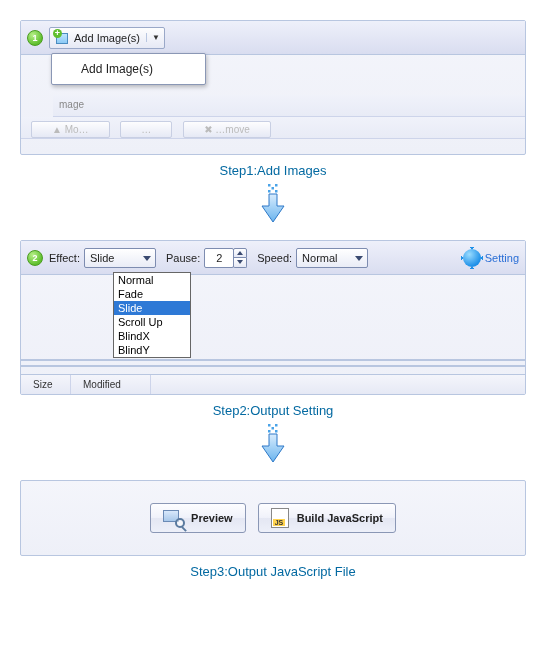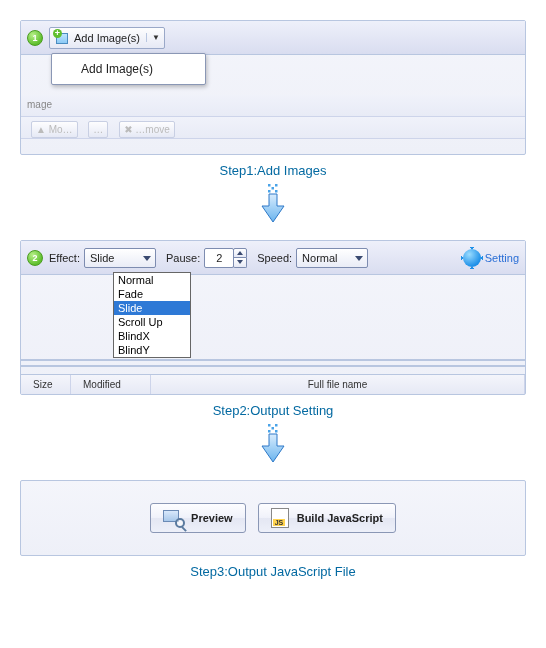--- a/index.html
+++ b/index.html
@@ -115,21 +115,21 @@
   .faded-toolbar {
     padding: 4px 10px;
     color: #aaa;
     font-size: 10px;
   }
   .faded-btn {
     display: inline-block;
     background: linear-gradient(#fdfdfe, #e6e9f5);
     border: 1px solid #c8cfe3;
     border-radius: 2px;
-    padding: 2px 4px;
+    padding: 2px 20px;
     color: #bbb;
     margin-right: 8px;
   }
 
   .lbl { color: #222; margin-right: 4px; }
   .sel {
     background: linear-gradient(#fff, #e9ecf6);
     border: 1px solid #7d8cb0;
     border-radius: 2px;
     height: 20px;
@@ -320,21 +320,21 @@
         <span class="pic"></span>
           <span class="plus">+</span>
       </span>
       <span>Add Image(s)</span>
       <span class="caret">▼</span>
     </div>
   </div>
   <div class="dropdown-menu">
     <div class="mi">Add Image(s)</div>
   </div>
-  <div class="faded-row" style="margin-top:40px;">
+  <div class="faded-row" style="margin-top:40px;margin-left:32px;">
     <span class="faded-label">mage</span>
   </div>
   <div class="faded-row faded-toolbar">
     <span class="faded-btn">▲ Mo…</span>
     <span class="faded-btn">…</span>
     <span class="faded-btn">✖ …move</span>
   </div>
 </div>
 <div class="step-caption">Step1:Add Images</div>
 
@@ -391,21 +391,20 @@
     <div class="opt">BlindX</div>
     <div class="opt">BlindY</div>
   </div>
 
   <div class="grid-divider" style="top:118px;"></div>
   <div class="grid-divider" style="top:124px;"></div>
 
   <div class="grid-header">
     <div class="col" style="width:50px">Size</div>
     <div class="col" style="width:80px">Modified</div>
-    <div class="col" style="flex:1; justify-content:center;">Full file name</div>
   </div>
 </div>
 <div class="step-caption">Step2:Output Setting</div>
 
 <div class="arrow-down">
   <svg class="arrow-svg" viewBox="0 0 30 40">
     <rect x="10" y="0" width="2.5" height="2.5" fill="#4aa3e8"></rect>
     <rect x="17" y="0" width="2.5" height="2.5" fill="#4aa3e8"></rect>
     <rect x="13.5" y="3" width="2.5" height="2.5" fill="#4aa3e8"></rect>
     <rect x="10" y="6" width="2.5" height="2.5" fill="#4aa3e8"></rect>

